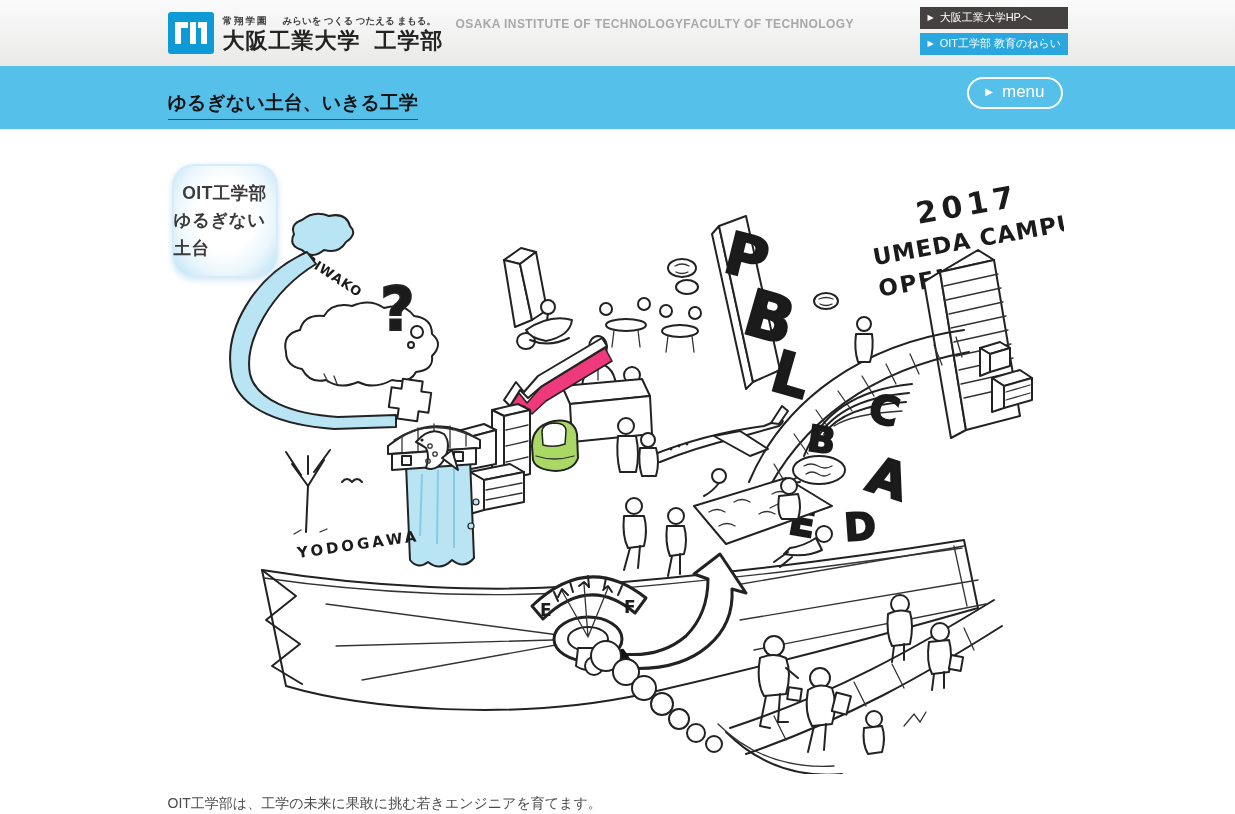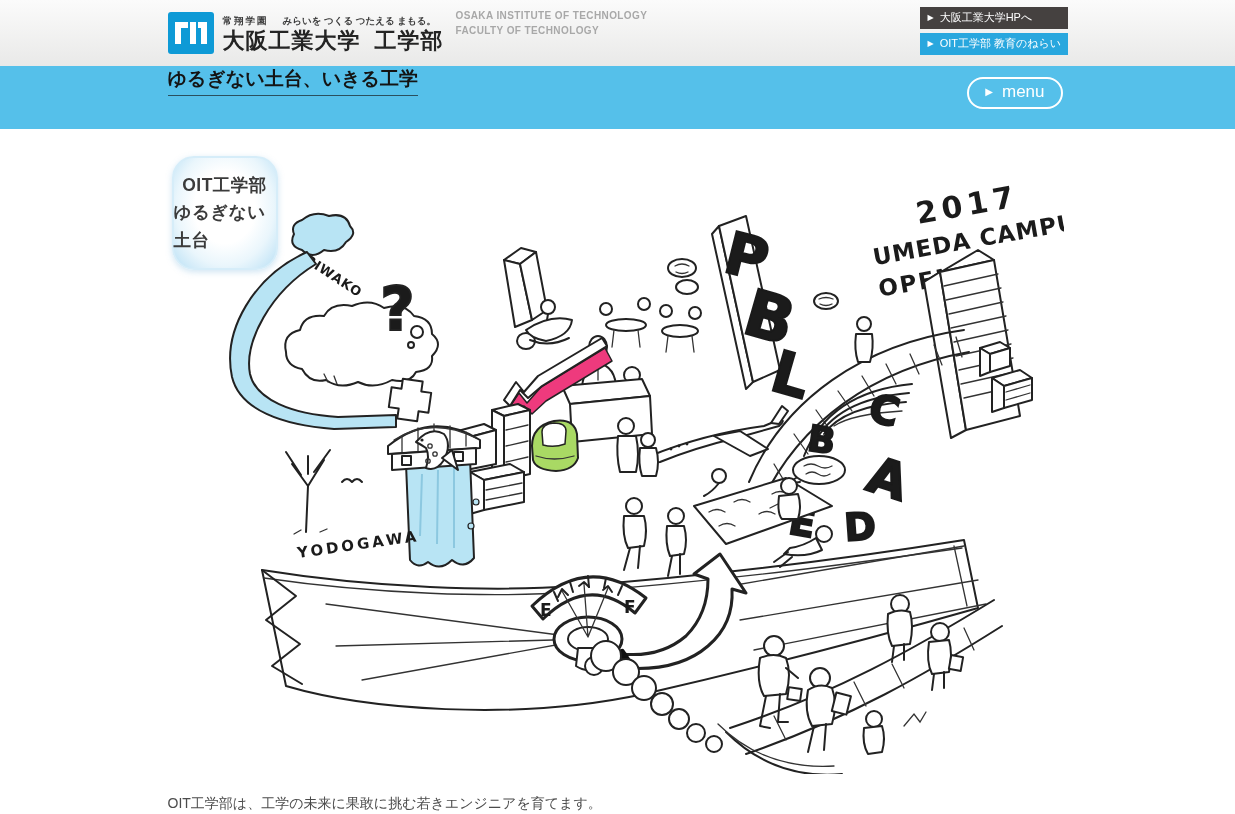--- a/index.html
+++ b/index.html
@@ -10,40 +10,40 @@
   
   .site-header { height:66px; background:linear-gradient(#fbfbfb, #e9e9e8); }
   .header-inner { height:66px; display:flex; align-items:center; }
   .brand { display:flex; align-items:center; text-decoration:none; cursor:pointer; }
   .logo-box { width:46px; height:42px; display:block; }
   .brand-text { margin-left:9px; }
   .brand-top { display:flex; gap:14px; font-size:9.5px; font-weight:700; color:#3c3c3c; margin-bottom:2px; }
   .brand-top .sg { letter-spacing:2px; }
   .brand-main { font-size:22px; font-weight:700; color:#242424; letter-spacing:1px; line-height:1; white-space:nowrap; }
   .brand-main .faculty { margin-left:14px; }
-  .brand-en { display:flex; flex-direction:column; margin-left:12px; align-self:flex-end; margin-bottom:21px;
-              font-size:10px; font-weight:700; color:#a8a8a8; letter-spacing:.4px; line-height:1.5; white-space:nowrap; }
+  .brand-en { display:flex; margin-left:12px; align-self:flex-end; margin-bottom:21px;
+              font-size:12px; font-weight:700; color:#a8a8a8; letter-spacing:.4px; line-height:1.5; white-space:nowrap; }
   .header-links { position:absolute; right:0; top:7px; display:flex; flex-direction:column; gap:4px; width:148px; }
   .hlink { display:flex; align-items:center; gap:6px; color:#fff; font-size:11px; padding:3px 8px 4px; cursor:pointer; text-decoration:none; white-space:nowrap; }
   .hlink .arr { font-size:8px; line-height:1; }
   .hlink.dark { background:#454140; }
   .hlink.blue { background:#29a7de; }
 
   
   .banner { height:63px; background:#55c0ea; }
-  .banner-inner { height:54px; display:flex; align-items:flex-start; }
+  .banner-inner { height:54px; display:flex; align-items:flex-end; }
   .tagline { font-size:19px; font-weight:700; color:#141414; border-bottom:1.5px solid rgba(20,20,20,.65); padding-bottom:3px; white-space:nowrap; }
   .banner-title { font-family:"DejaVu Serif","Liberation Serif",serif; font-size:37px; font-weight:700; color:#101010; letter-spacing:1px; margin-left:18px; line-height:1; white-space:nowrap; }
   .menu-btn { position:absolute; right:5px; top:50%; transform:translateY(-50%); display:flex; align-items:center; gap:9px;
               background:transparent; border:2px solid #fff; border-radius:16px; padding:3px 16px 5px; color:#fff; font-size:17px; cursor:pointer; font-family:inherit; }
   .menu-btn .arr { font-size:10px; line-height:1; }
 
   
   .stage { position:relative; height:650px; margin-top:5px; }
-  .badge { position:absolute; left:4px; top:22px; width:106px; height:114px; border-radius:22px;
+  .badge { position:absolute; left:4px; top:30px; width:106px; height:114px; border-radius:22px;
            background:radial-gradient(ellipse at 50% 45%, #ffffff 42%, #eaf6fc 68%, #b9e0f5 100%);
            border:2px solid #d6edf9; box-shadow:0 2px 6px rgba(120,180,220,.35);
            display:flex; flex-direction:column; align-items:center; justify-content:center;
            font-size:17.5px; font-weight:700; color:#3b3b3b; line-height:1.55; letter-spacing:.5px; cursor:pointer; z-index:2; }
   .stage svg.scene { display:block; margin-left:6px; }
 
   .caption { font-size:14px; color:#4b4b4b; margin-top:11px; }
 
   
   .ink    { stroke:#222; stroke-width:2; fill:#fff; stroke-linejoin:round; stroke-linecap:round; }

